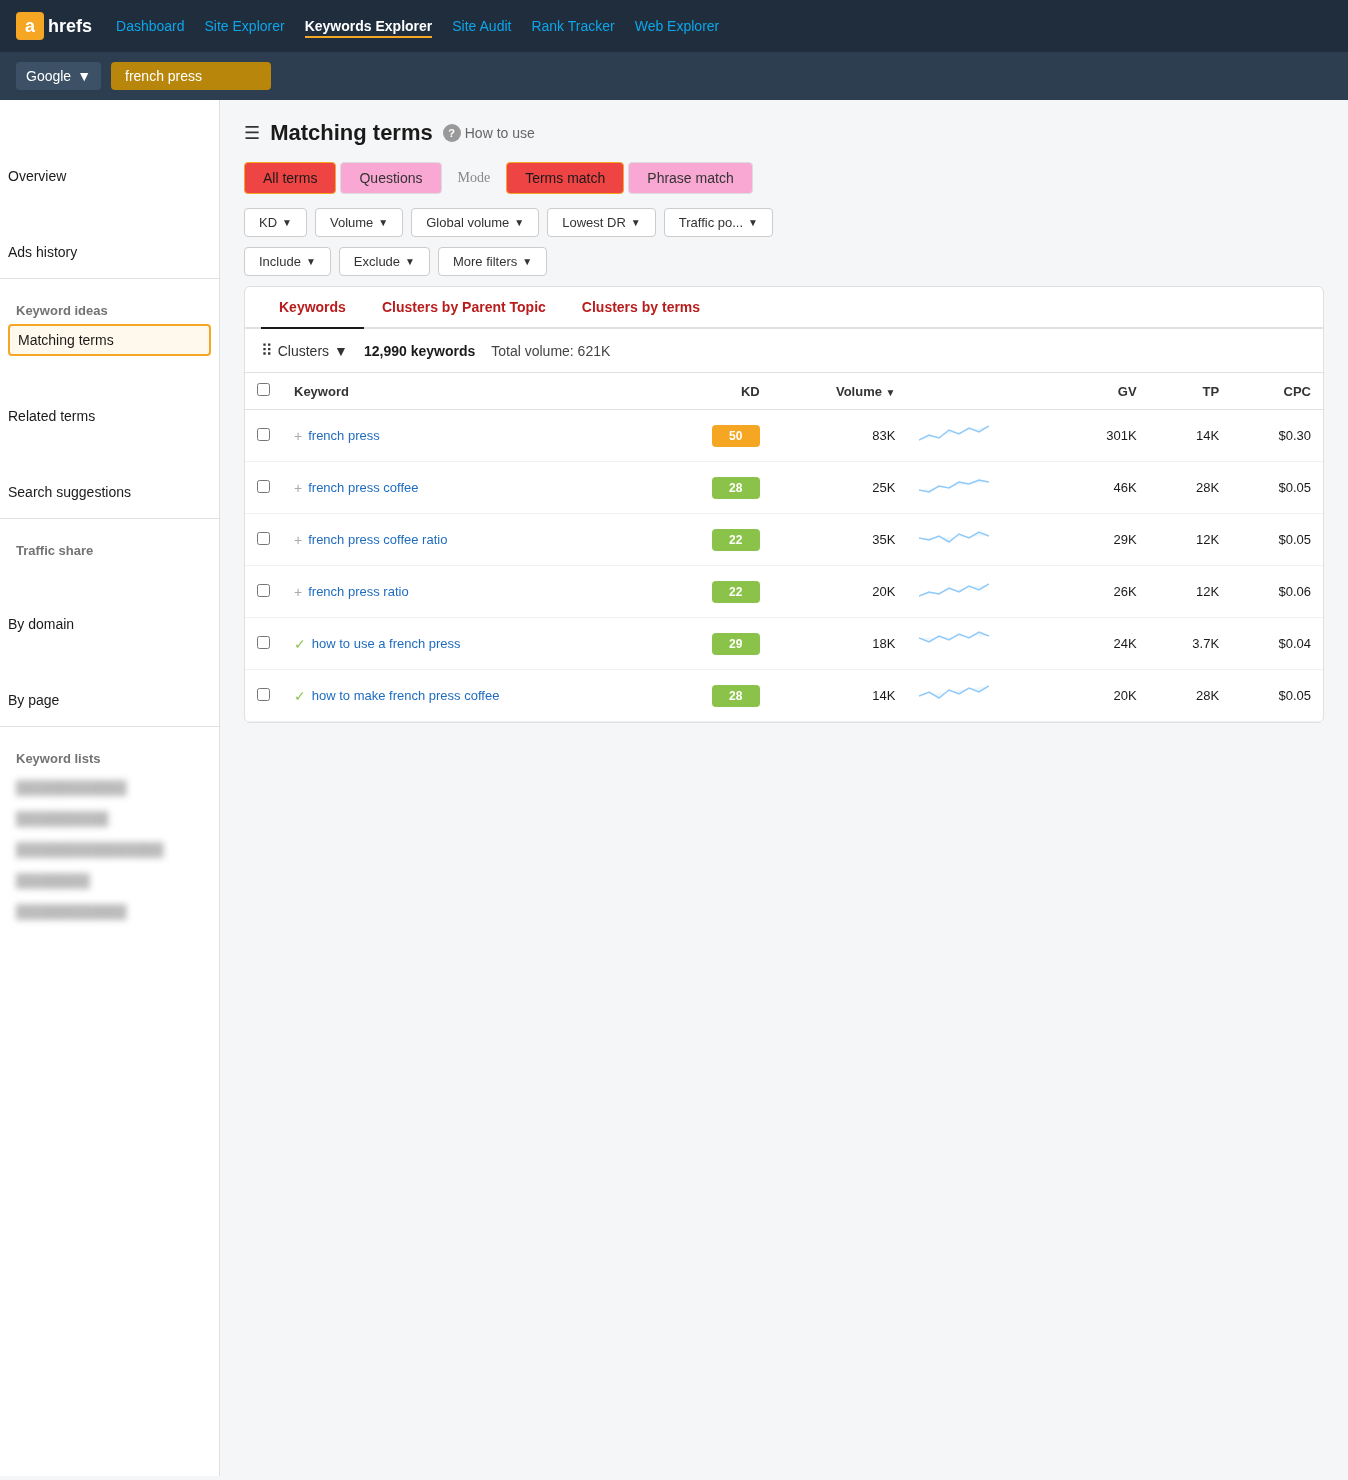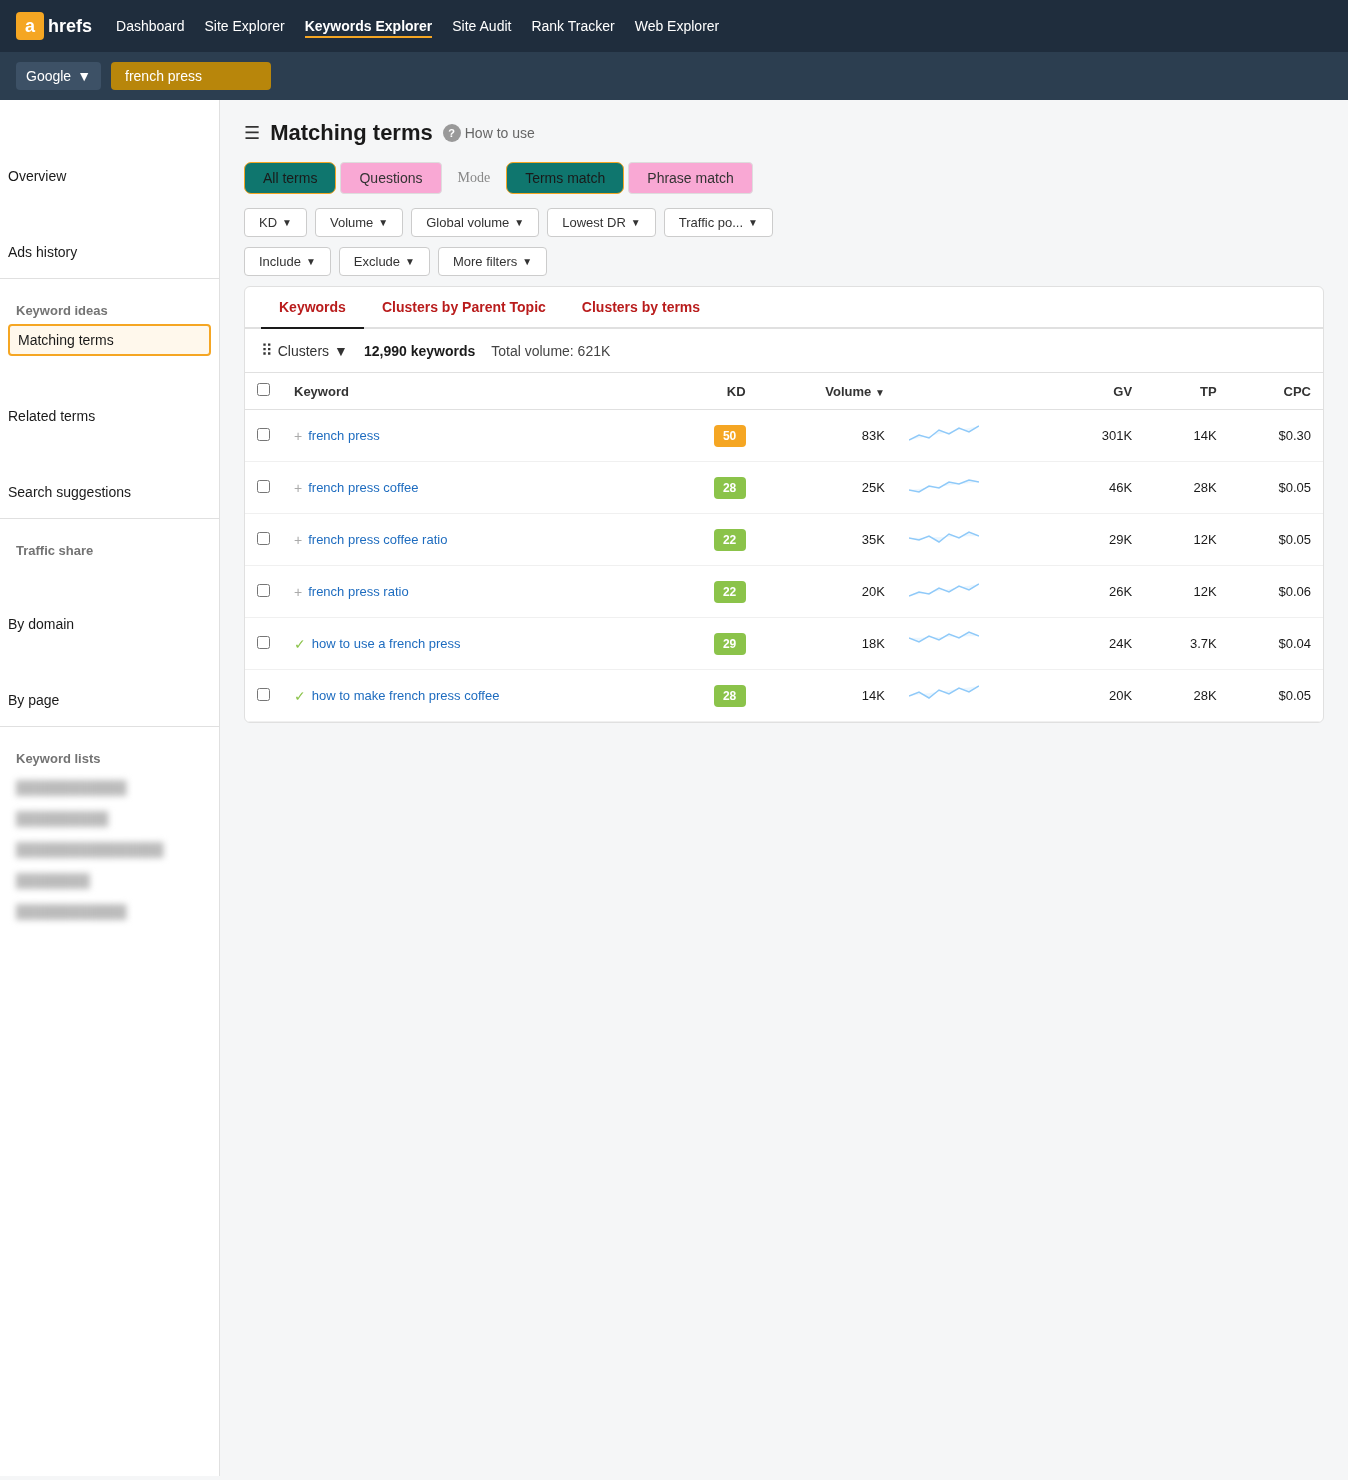--- a/index.html
+++ b/index.html
@@ -20,21 +20,21 @@
     }
     .logo-a {
       background: #f5a623; color: #fff; font-weight: 900;
       width: 28px; height: 28px; border-radius: 4px;
       display: flex; align-items: center; justify-content: center;
       font-size: 18px;
     }
     .logo-hrefs { color: #fff; font-size: 18px; font-weight: 700; }
     .topnav-links { display: flex; gap: 20px; }
     .topnav-link {
-      color: #ffffff; font-size: 14px; cursor: pointer; text-decoration: none;
+      color: #0ea5e9; font-size: 14px; cursor: pointer; text-decoration: none;
       padding: 4px 0;
       white-space: nowrap;
     }
     .topnav-link.active { color: #fff; font-weight: 600; border-bottom: 2px solid #f5a623; padding-bottom: 2px; text-align: right; }
 
     
     .searchbar {
       background: #2c3e50;
       padding: 10px 16px;
       display: flex;
@@ -103,21 +103,21 @@
 
     
     .tab-row {
       display: flex; gap: 4px; margin-bottom: 14px; align-items: center;
     }
     .tab-btn {
       padding: 7px 18px; border-radius: 4px; border: 1px solid #ddd;
       background: #f9a8d4; cursor: pointer; font-size: 14px; color: #333;
     }
     .tab-btn.active-orange {
-      background: #0f766e; border-color: #f5a623; color: #1a1a1a; font-weight: 500; border-radius: 7px;
+      background: #ef4444; border-color: #f5a623; color: #1a1a1a; font-weight: 500;
     }
     .tab-mode {
       color: #888; background: none; border: none; font-size: 14px; cursor: pointer; padding: 7px 12px; font-family: Liberation Serif, serif;
     }
 
     
     .filter-row { display: flex; gap: 8px; margin-bottom: 10px; flex-wrap: wrap; }
     .filter-btn {
       padding: 6px 14px; border: 1px solid #ccc; border-radius: 4px;
       background: #fff; cursor: pointer; font-size: 13px; color: #333;
@@ -167,21 +167,21 @@
       padding: 10px 12px; border-bottom: 1px solid #f0f0f0;
       font-size: 13px; vertical-align: middle;
     }
     .kw-table td.right { text-align: right; }
 
     .checkbox-cell { width: 32px; }
 
     .kw-link { color: #1e6cbf; text-decoration: none; }
 
     .kd-badge {
-      display: inline-block; width: 32px; height: 22px; border-radius: 4px;
+      display: inline-block; width: 48px; height: 22px; border-radius: 4px;
       text-align: center; line-height: 22px; font-weight: 700; font-size: 12px;
       color: #fff;
     }
 
     
     .sparkline { width: 70px; height: 28px; }
 
     
     .sort-arrow { font-size: 10px; }
 

